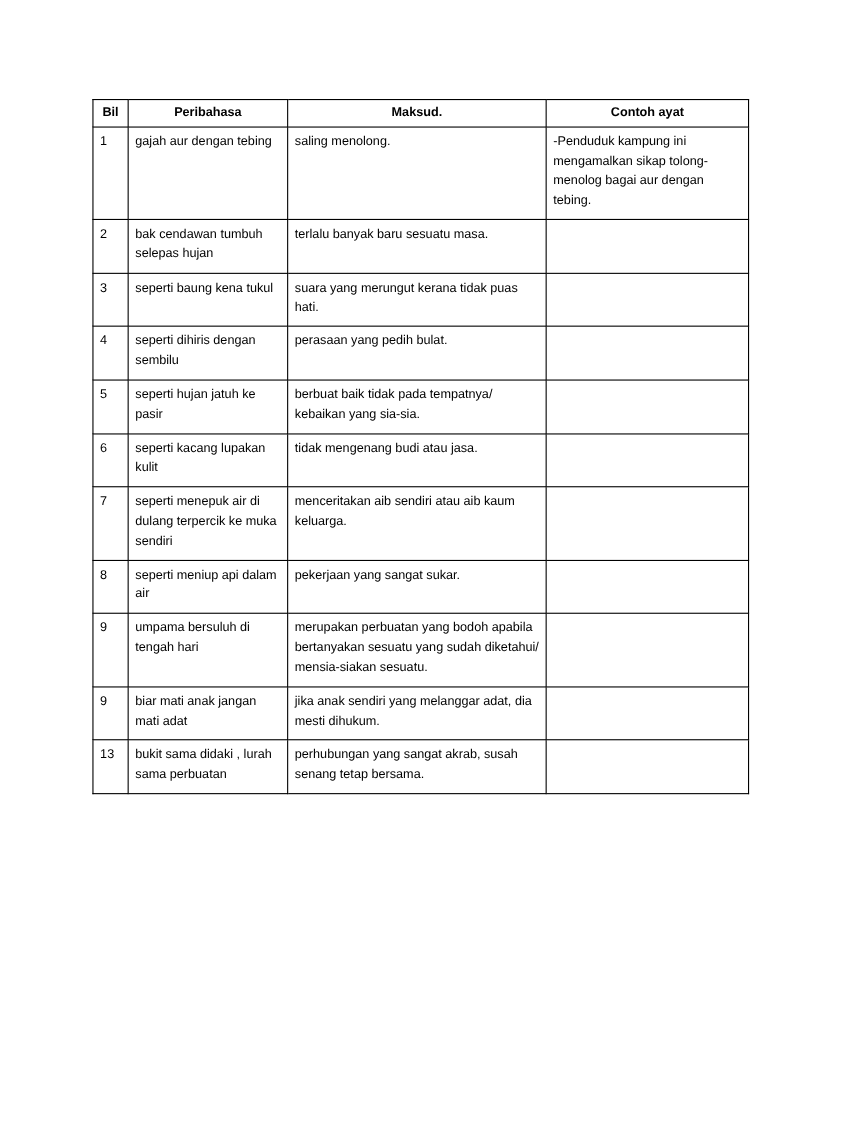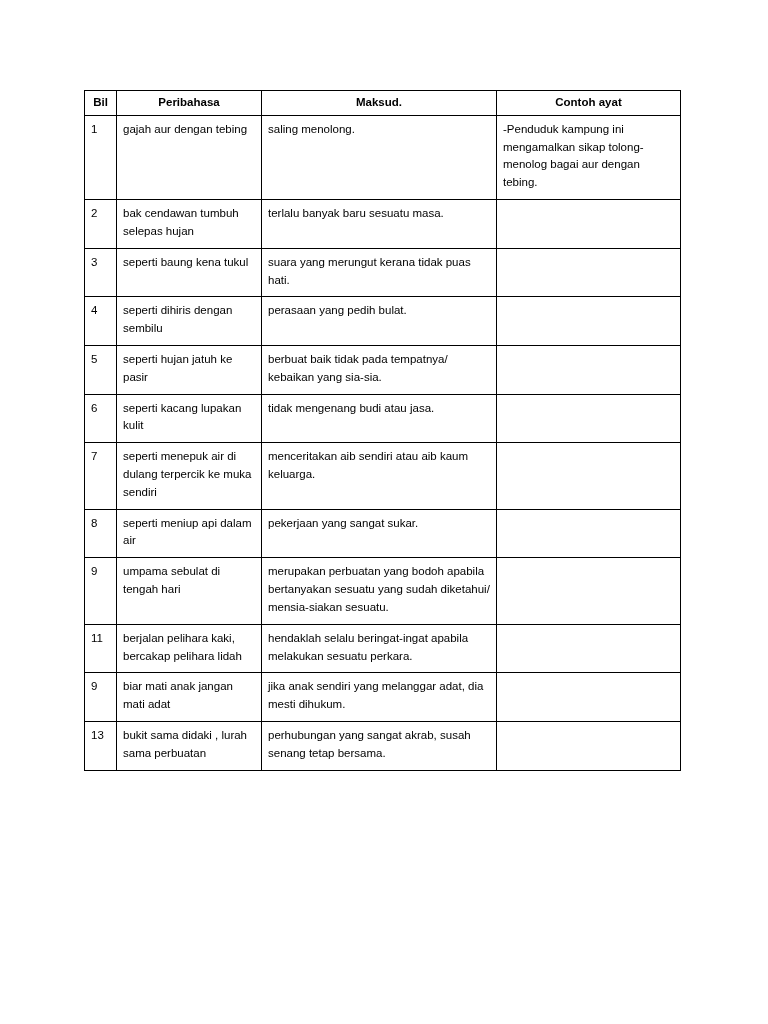--- a/index.html
+++ b/index.html
@@ -113,28 +113,22 @@
         <td></td>
       </tr>
       <tr>
         <td class="bil">8</td>
         <td>seperti meniup api dalam air</td>
         <td>pekerjaan yang sangat sukar.</td>
         <td></td>
       </tr>
       <tr>
         <td class="bil">9</td>
-        <td>umpama sebulat di tengah hari</td>
+        <td>umpama bersuluh di tengah hari</td>
         <td>merupakan perbuatan yang bodoh apabila bertanyakan sesuatu yang sudah diketahui/ mensia-siakan sesuatu.</td>
-        <td></td>
-      </tr>
-      <tr>
-        <td class="bil">11</td>
-        <td>berjalan pelihara kaki, bercakap pelihara lidah</td>
-        <td>hendaklah selalu beringat-ingat apabila melakukan sesuatu perkara.</td>
         <td></td>
       </tr>
       <tr>
         <td class="bil">9</td>
         <td>biar mati anak  jangan mati adat</td>
         <td>jika anak sendiri yang melanggar adat, dia mesti dihukum.</td>
         <td></td>
       </tr>
       <tr>
         <td class="bil">13</td>

